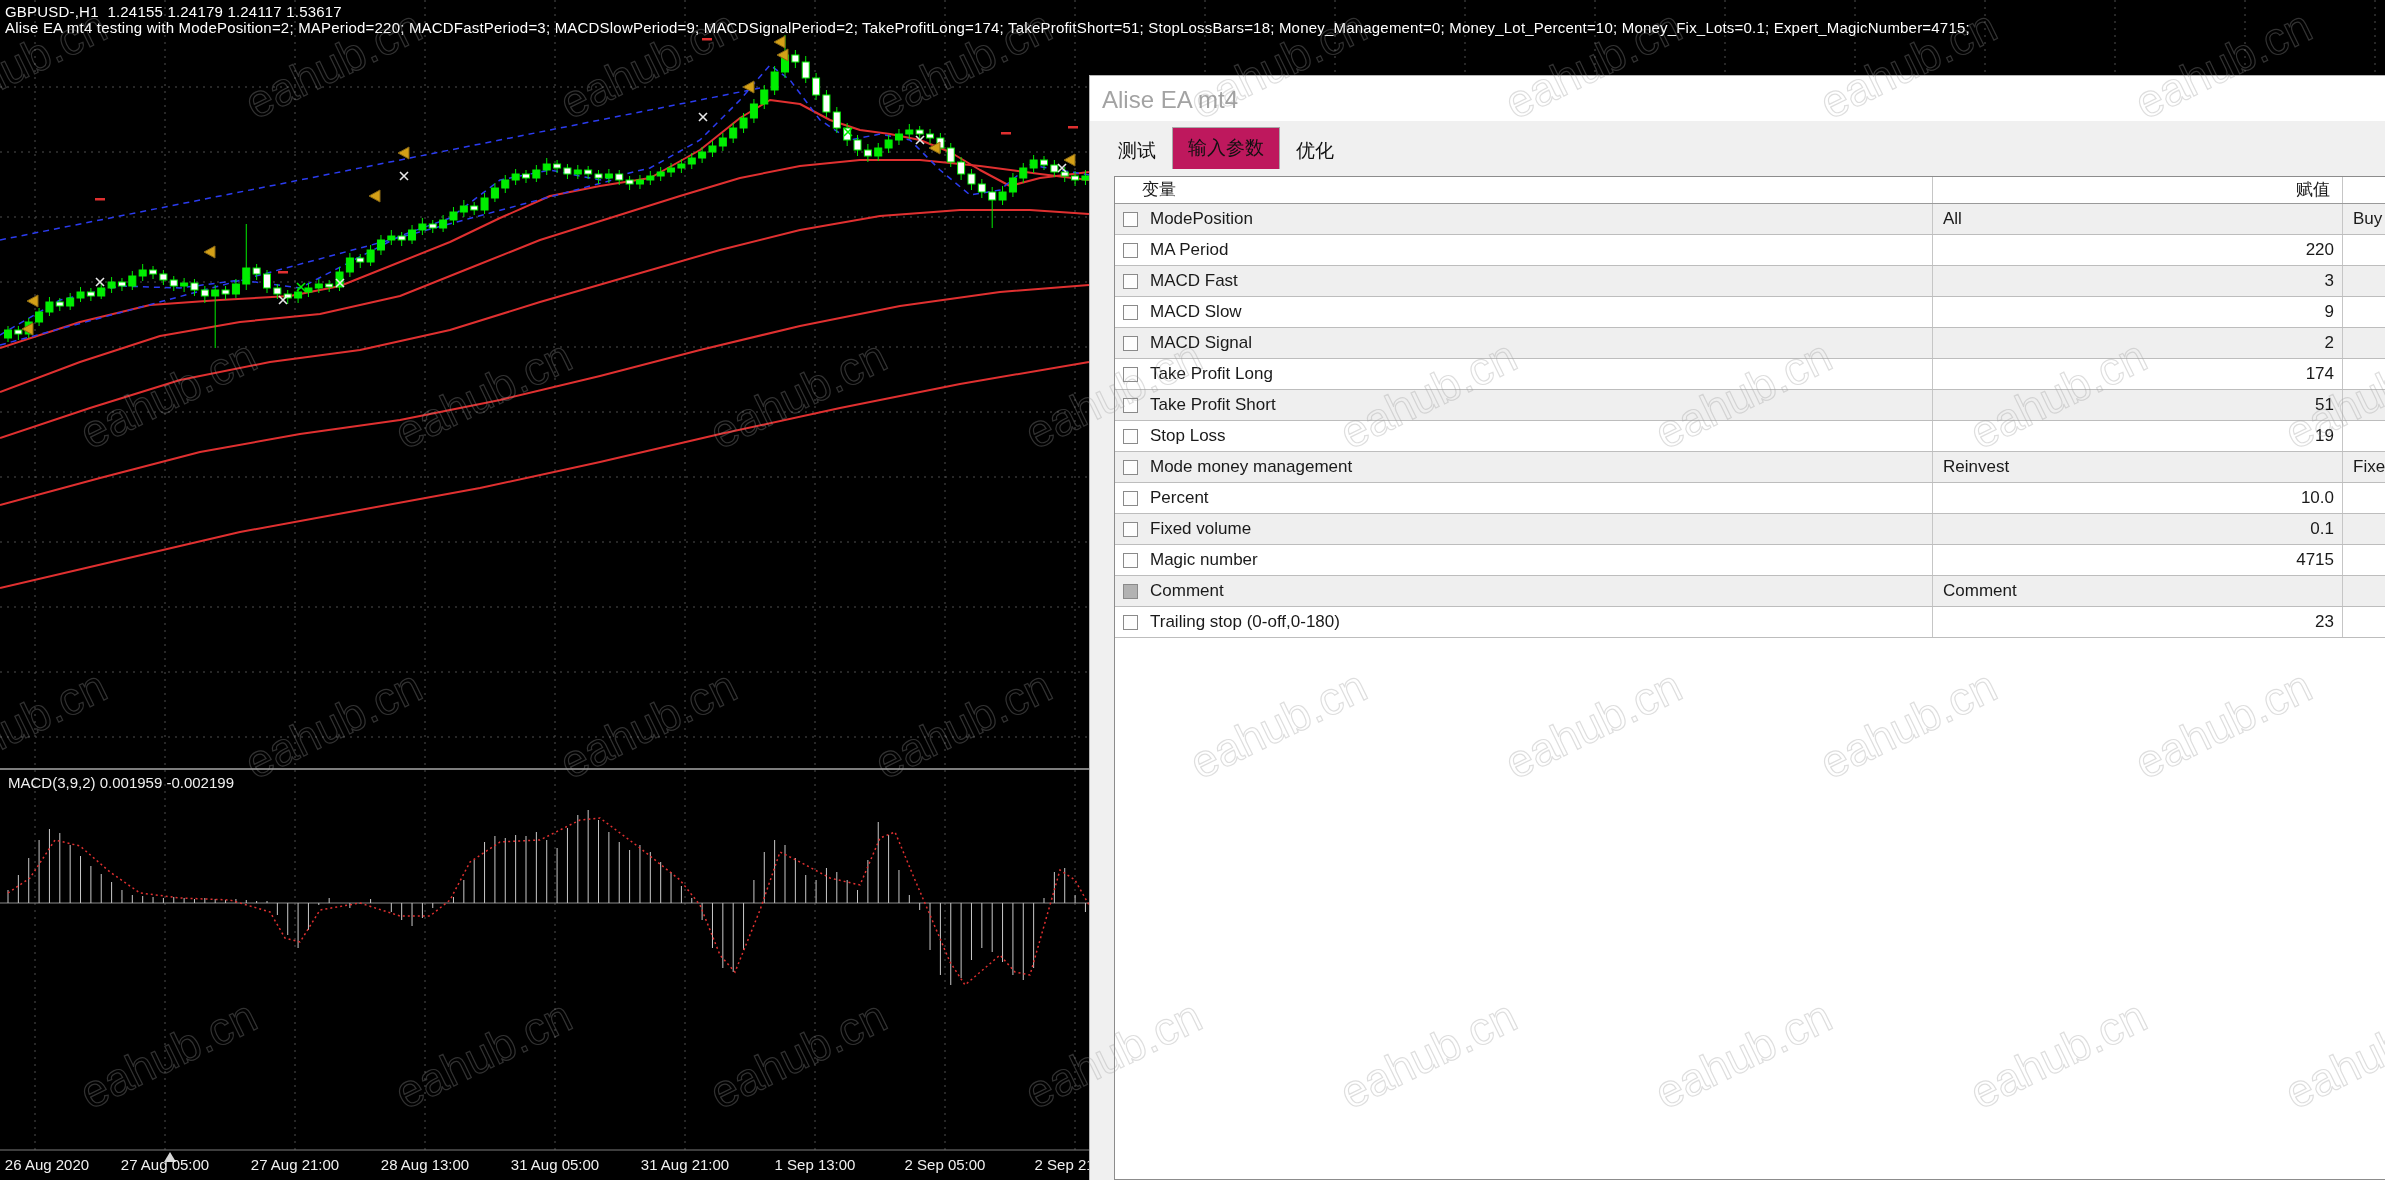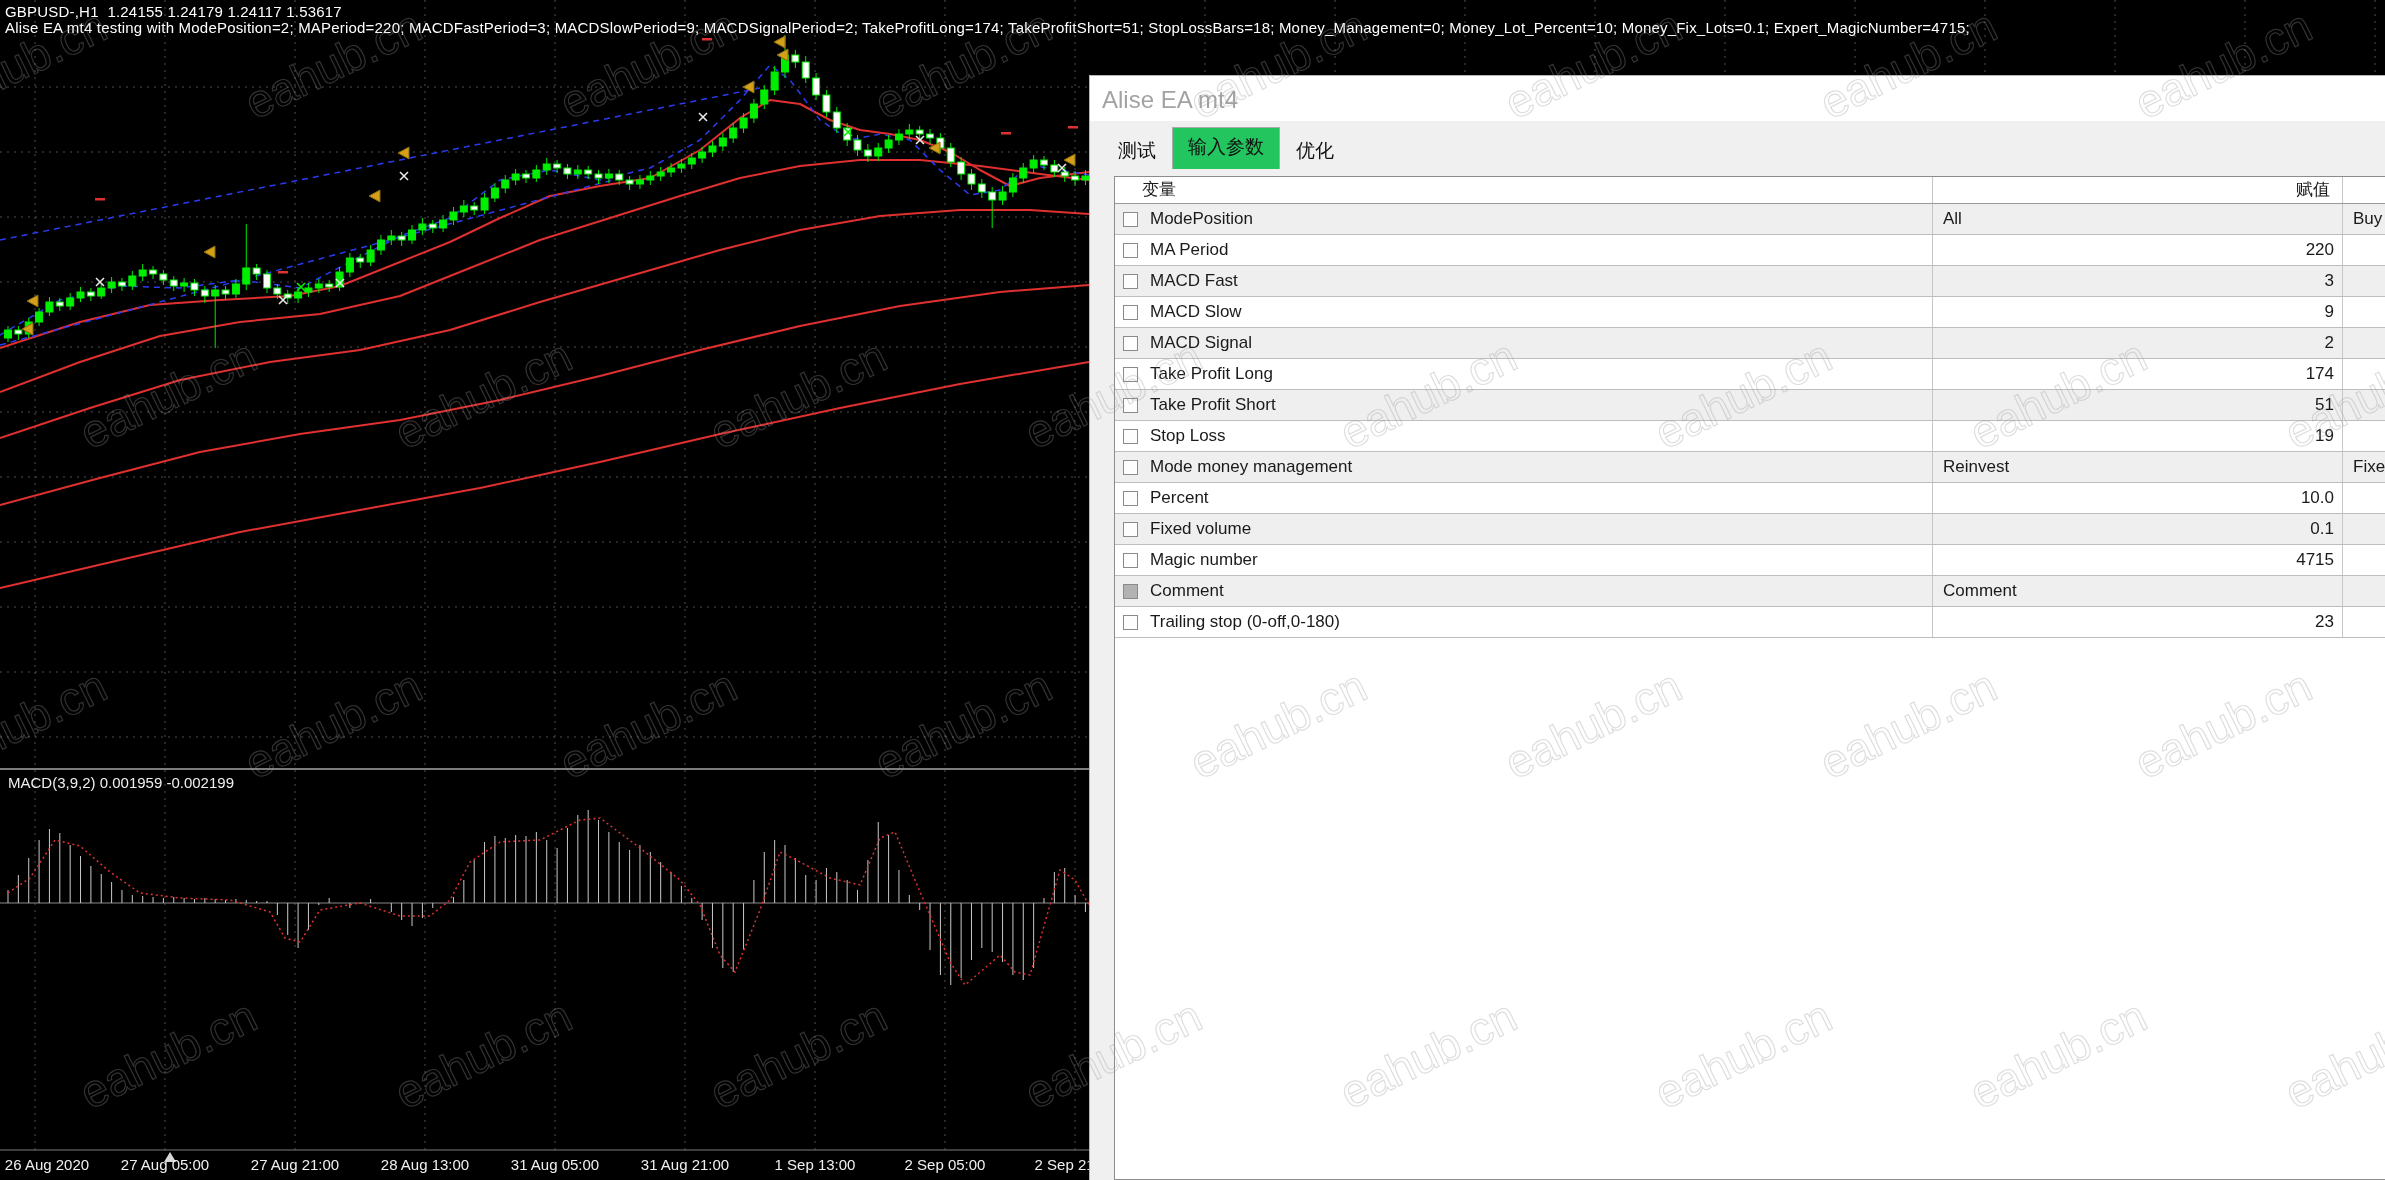--- a/index.html
+++ b/index.html
@@ -19,22 +19,22 @@
   
   #dialog{position:absolute;left:1089px;top:75px;width:1296px;height:1105px;background:#f0f0f0;
     border-left:1px solid #b5b5b5;border-top:1px solid #b5b5b5;z-index:2;}
   #dlg-title{position:absolute;left:12px;top:0;height:45px;line-height:47px;color:#a3a3a3;
     font-size:24px;background:transparent;}
   #dlg-title-band{position:absolute;left:0;top:0;width:100%;height:45px;background:#ffffff;}
   #tabstrip{position:absolute;left:0;top:45px;width:100%;height:48px;background:#f0f0f0;
     display:flex;align-items:flex-end;padding-left:12px;box-sizing:border-box;}
   .tab{font-size:19px;color:#111;padding:0 15px;height:34px;line-height:34px;
     border:1px solid rgba(0,0,0,0);}
-  .tab.active{background:#22c55e;border:1px solid #a9a9a9;border-bottom:none;height:41px;
-    line-height:40px;font-family:Liberation Mono, monospace;}
+  .tab.active{background:#be185d;border:1px solid #a9a9a9;border-bottom:none;height:41px;
+    line-height:40px;}
   
   #listbox{position:absolute;left:24px;top:100px;width:1589px;height:1004px;background:#ffffff;
     border:1px solid #8c8c8c;box-sizing:border-box;}
   .lb-grid-row{display:grid;grid-template-columns:818px 410px 359px;align-items:stretch;}
   #lb-header{height:26px;border-bottom:1px solid #9a9a9a;font-size:17px;color:#1a1a1a;}
   #lb-header .hc1{padding-left:27px;line-height:26px;border-right:1px solid #c6c6c6;}
   #lb-header .hc2{text-align:right;padding-right:12px;line-height:26px;border-right:1px solid #c6c6c6;}
   .lb-row{height:30px;font-size:17px;color:#1a1a1a;border-bottom:1px solid #bdbdbd;}
   .lb-row.odd{background:#efefef;}
   .lb-row.even{background:#ffffff;}

